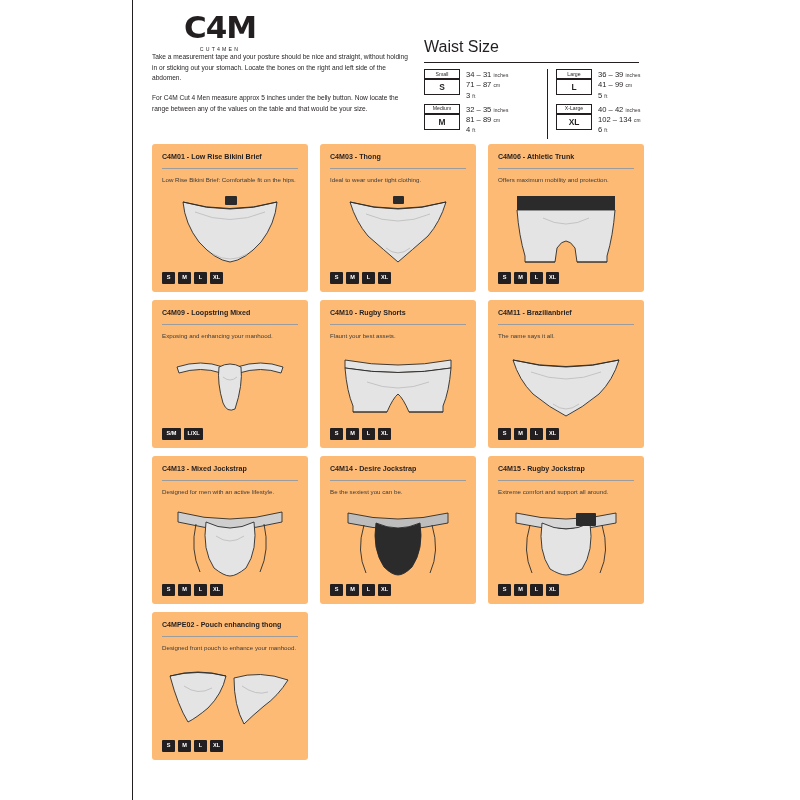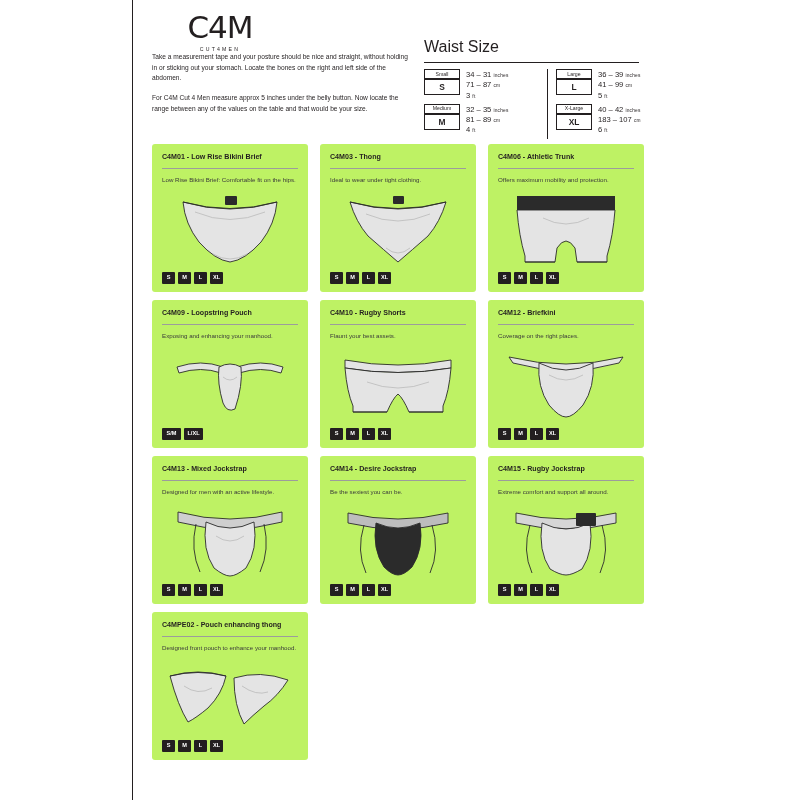--- a/index.html
+++ b/index.html
@@ -44,21 +44,21 @@
   .logo {
     position: absolute;
     left: 8px;
     top: 12px;
     width: 120px;
     text-align: center;
   }
   .logo-mark {
     font-family: "DejaVu Sans", sans-serif;
     font-size: 31px;
-    font-weight: normal;
+    font-weight: bold;
     letter-spacing: -1px;
     color: #231f20;
     line-height: 1;
   }
   .logo-sub {
     font-size: 5.2px;
     letter-spacing: 2.2px;
     color: #231f20;
     margin-top: 3px;
   }
@@ -147,21 +147,21 @@
   .grid {
     position: absolute;
     left: 152px;
     top: 144px;
     width: 636px;
     display: grid;
     grid-template-columns: repeat(3, 156px);
     gap: 8px 12px;
   }
   .card {
-    background: #bef264;
+    background: #fdba74;
     border-radius: 3px;
     position: relative;
     height: 148px;
     padding: 9px 10px 8px 10px;
     box-sizing: border-box;
     overflow: hidden;
   }
   .card-title {
     font-size: 7.1px;
     font-weight: bold;
@@ -278,21 +278,21 @@
               </div>
             </div>
 
             <div class="size-row">
               <div class="size-tag">
                 <div class="small-lbl">X-Large</div>
                 <div class="big-lbl">XL</div>
               </div>
               <div class="size-vals">
                 <div><span>40 – 42</span> <span class="unit">inches</span></div>
-                <div><span>183 – 107</span> <span class="unit">cm</span></div>
+                <div><span>102 – 134</span> <span class="unit">cm</span></div>
                 <div><span>6</span> <span class="unit">ft</span></div>
               </div>
             </div>
 
           </div>
         </div>
       </div>
 
     </div>
   </div>
@@ -352,21 +352,21 @@
       </svg>
         </div>
         <div class="sizes">
           <span class="sz">S</span>
           <span class="sz">M</span>
           <span class="sz">L</span>
           <span class="sz">XL</span>
         </div>
       </div>
       <div class="card">
-        <div class="card-title">C4M09 - Loopstring Pouch</div>
+        <div class="card-title">C4M09 - Loopstring Mixed</div>
         <div class="card-rule"></div>
         <div class="card-desc">Exposing and enhancing your manhood.</div>
         <div class="art">
       <svg width="118" height="70" viewBox="0 0 118 70">
         <path d="M6 16 Q30 8 52 16 L50 22 Q30 15 8 22 Z" fill="#e4e4e4" stroke="#2b2b2b" stroke-width="0.9"></path>
         <path d="M66 16 Q90 8 112 16 L110 22 Q90 15 68 22 Z" fill="#e4e4e4" stroke="#2b2b2b" stroke-width="0.9"></path>
         <path d="M48 16 Q59 10 70 16 Q72 34 64 58 Q56 62 52 52 Q46 32 48 16 Z" fill="#e4e4e4" stroke="#2b2b2b" stroke-width="0.9"></path>
         <path d="M52 26 Q59 32 66 26" fill="none" stroke="#b5b5b5" stroke-width="0.7"></path>
       </svg>
         </div>
@@ -389,28 +389,29 @@
       </svg>
         </div>
         <div class="sizes">
           <span class="sz">S</span>
           <span class="sz">M</span>
           <span class="sz">L</span>
           <span class="sz">XL</span>
         </div>
       </div>
       <div class="card">
-        <div class="card-title">C4M12 - Briefkini</div>
-        <div class="card-rule"></div>
-        <div class="card-desc">Coverage on the right places.</div>
-        <div class="art">
-      <svg width="126" height="70" viewBox="0 0 126 70">
-        <path d="M6 6 Q63 20 120 6 L116 12 Q63 27 10 12 Z" fill="#e4e4e4" stroke="#2b2b2b" stroke-width="0.9"></path>
-        <path d="M36 12 Q63 26 90 12 Q92 36 80 54 Q70 66 63 66 Q56 66 46 54 Q34 36 36 12 Z" fill="#e4e4e4" stroke="#2b2b2b" stroke-width="0.9"></path>
-        <path d="M46 24 Q63 34 80 24" fill="none" stroke="#b5b5b5" stroke-width="0.7"></path>
+        <div class="card-title">C4M11 - Brazilianbrief</div>
+        <div class="card-rule"></div>
+        <div class="card-desc">The name says it all.</div>
+        <div class="art">
+      <svg width="126" height="68" viewBox="0 0 126 68">
+        <path d="M10 8 Q63 22 116 8 Q110 28 96 42 Q79 56 63 64 Q47 56 30 42 Q16 28 10 8 Z" fill="#e4e4e4" stroke="#2b2b2b" stroke-width="0.9"></path>
+        <path d="M10 8 Q63 21 116 8" fill="none" stroke="#2b2b2b" stroke-width="0.9"></path>
+        <path d="M28 20 Q63 34 98 20" fill="none" stroke="#b5b5b5" stroke-width="0.7"></path>
+        <path d="M50 52 Q63 62 76 52" fill="none" stroke="#b5b5b5" stroke-width="0.7"></path>
       </svg>
         </div>
         <div class="sizes">
           <span class="sz">S</span>
           <span class="sz">M</span>
           <span class="sz">L</span>
           <span class="sz">XL</span>
         </div>
       </div>
       <div class="card">

